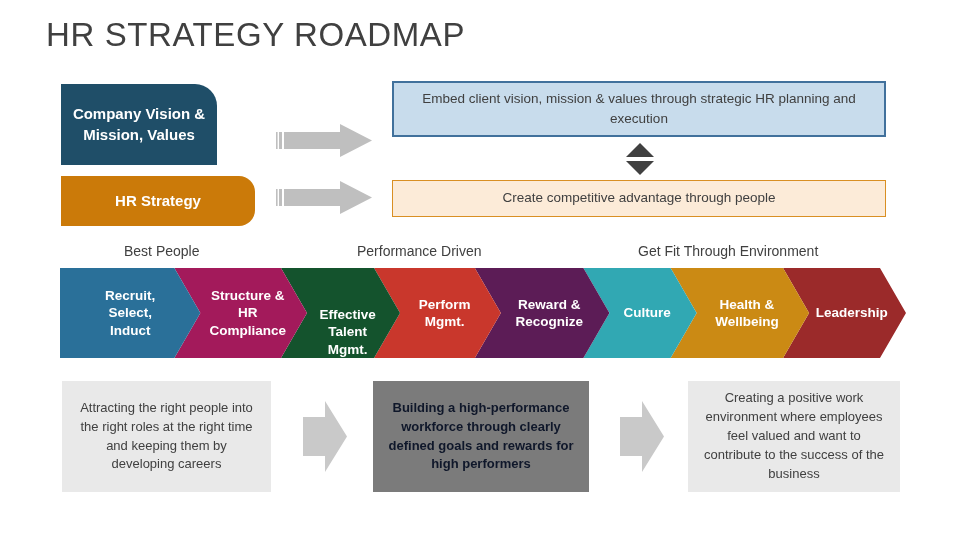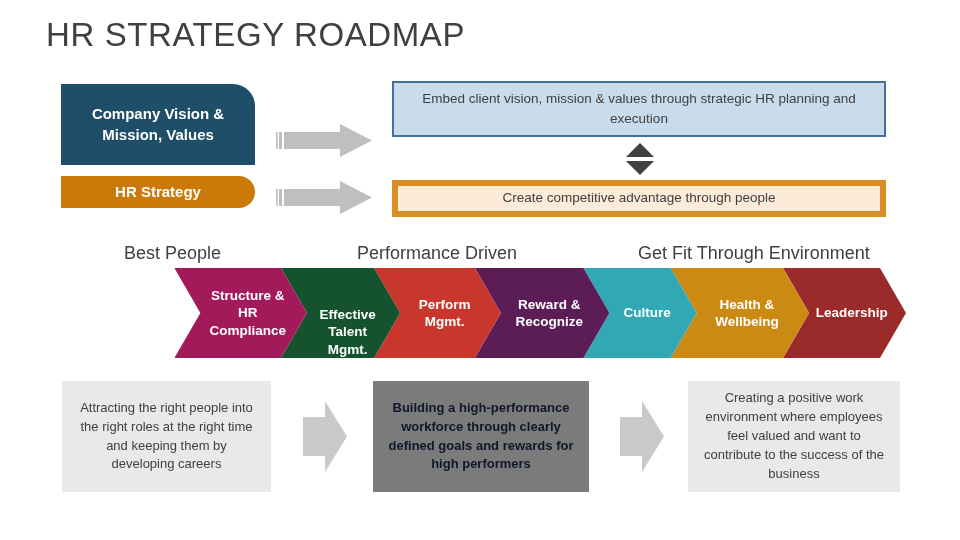--- a/index.html
+++ b/index.html
@@ -37,31 +37,31 @@
     text-align: center;
     color: #ffffff;
     font-weight: bold;
     line-height: 1.35;
     box-sizing: border-box;
     padding: 0 10px;
   }
   #vision-block {
     left: 61px;
     top: 84px;
-    width: 194px;
+    width: 156px;
     height: 81px;
     background: #1F4E68;
     border-radius: 0 22px 0 0;
     font-size: 15px;
   }
   #hr-strategy-block {
     left: 61px;
     top: 176px;
     width: 194px;
-    height: 32px;
+    height: 50px;
     background: #CB7A09;
     border-radius: 0 16px 16px 0;
     font-size: 15px;
   }
 
   
   .right-box {
     position: absolute;
     display: flex;
     align-items: center;
@@ -80,21 +80,21 @@
     height: 56px;
     background: #C8DCEC;
     border: 2px solid #701a75;
   }
   #strategy-statement {
     left: 392px;
     top: 180px;
     width: 494px;
     height: 37px;
     background: #FCEBD8;
-    border: 6px solid #b91c1c;
+    border: 1px solid #b91c1c;
   }
 
   
   .block-arrow-top {
     position: absolute;
     width: 96px;
     height: 33px;
   }
   #arrow-vision { left: 276px; top: 124px; }
   #arrow-strategy { left: 276px; top: 181px; }
@@ -105,21 +105,21 @@
     left: 623px;
     top: 142px;
     width: 34px;
     height: 34px;
   }
 
   
   .category-label {
     position: absolute;
     top: 243px;
-    font-size: 18px;
+    font-size: 14px;
     color: #404040;
     white-space: nowrap;
   }
   #cat-0 { left: 124px; }
   #cat-1 { left: 357px; }
   #cat-2 { left: 638px; }
 
   
   #chevron-band {
     position: absolute;
@@ -214,20 +214,25 @@
 <svg id="link-triangles" viewBox="0 0 34 34">
   <polygon points="17,1 31,15 3,15" fill="#404040"></polygon>
   <polygon points="17,33 31,19 3,19" fill="#404040"></polygon>
 </svg>
 
 <div id="cat-0" class="category-label">Best People</div>
 <div id="cat-1" class="category-label">Performance Driven</div>
 <div id="cat-2" class="category-label">Get Fit Through Environment</div>
 
 <div id="chevron-band">
+    <div class="chevron" style="left: 0px; width: 140.374px; background: rgb(42, 112, 153); z-index: 8; clip-path: polygon(0px 0px, 114.374px 0px, 140.374px 45px, 114.374px 90px, 0px 90px);">
+      <div class="chevron-label" style="margin-left: 0px;">Recruit,
+Select,
+Induct</div>
+    </div>
     <div class="chevron" style="left: 114.374px; width: 132.619px; background: rgb(163, 26, 91); z-index: 7; clip-path: polygon(0px 0px, 106.619px 0px, 132.619px 45px, 106.619px 90px, 0px 90px, 26px 45px);">
       <div class="chevron-label" style="margin-left: 14.3px;">Structure &amp;
 HR
 Compliance</div>
     </div>
     <div class="chevron" style="left: 220.993px; width: 119.05px; background: #14532d; z-index: 6; clip-path: polygon(0px 0px, 93.0496px 0px, 119.05px 45px, 93.0496px 90px, 0px 90px, 26px 45px); align-items: flex-end;">
       <div class="chevron-label" style="margin-left: 14.3px;">Effective
 Talent
 Mgmt.</div>
     </div>

